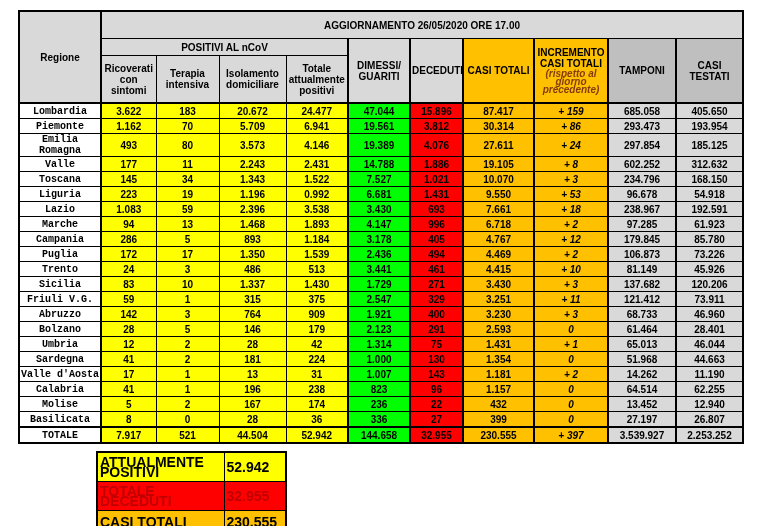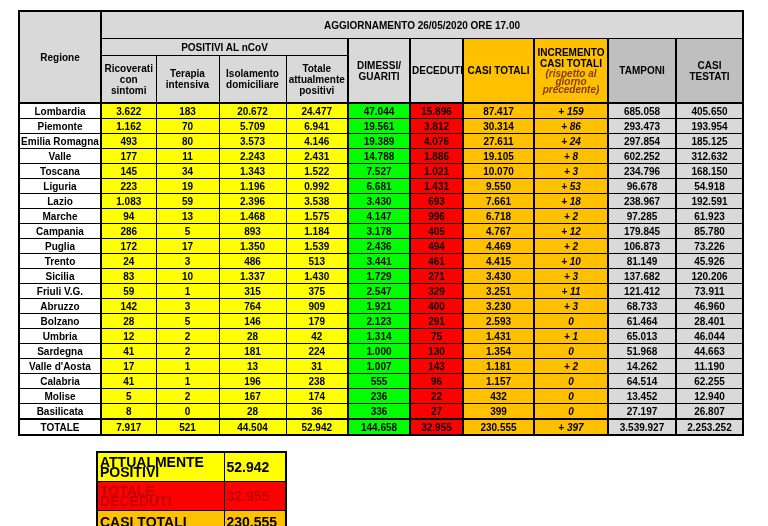--- a/index.html
+++ b/index.html
@@ -20,21 +20,21 @@
   }
   table.main th { font-size:10px; line-height:11px; white-space:pre-line;text-align:center; }
   .title-cell   { height:26px; font-size:11px; background:var(--header-grey); }
   .region-head  { background:var(--header-grey); font-size:10.5px; }
   .band-cell    { height:16px; background:var(--header-grey); }
   .sub-row th   { height:46px; background:var(--header-grey); }
   .h-orange     { background:var(--orange) !important; }
   .h-dark      { background:var(--column-grey) !important; }
   .incr-note    { display:block; font-size:10px; line-height:8px; font-style:italic; font-weight:bold; color:var(--note-text); margin-top:1px; white-space:pre-line; }
   table.main tbody td { height:14px; font-size:10px; line-height:11px; }
-  .c-region { background:#ffffff; }
+  .c-region { background:#ffffff;font-family:Liberation Mono, monospace; }
   .c-yellow { background:var(--yellow); }
   .c-green  { background:var(--green); }
   .c-red    { background:var(--red); color:var(--deceduti-text);margin-top:20px; }
   .c-orange { background:var(--orange); }
   .c-grey   { background:var(--header-grey); }
   .c-incr   { font-style:italic; }
   .gb       { border-left-width:2px !important; }
   table.main thead { border-bottom:2px solid #000; }
   tr.totale-row td { border-top:2px solid #000; }
   table.summary {
@@ -186,21 +186,21 @@
           <td class="c-orange gb">7.661</td>
           <td class="c-orange c-incr gb">+ 18</td>
           <td class="c-grey gb">238.967</td>
           <td class="c-grey gb">192.591</td>
         </tr>
         <tr>
           <td class="c-region">Marche</td>
           <td class="c-yellow gb">94</td>
           <td class="c-yellow">13</td>
           <td class="c-yellow">1.468</td>
-          <td class="c-yellow">1.575</td>
+          <td class="c-yellow">1.893</td>
           <td class="c-green gb">4.147</td>
           <td class="c-red gb">996</td>
           <td class="c-orange gb">6.718</td>
           <td class="c-orange c-incr gb">+ 2</td>
           <td class="c-grey gb">97.285</td>
           <td class="c-grey gb">61.923</td>
         </tr>
         <tr>
           <td class="c-region">Campania</td>
           <td class="c-yellow gb">286</td>
@@ -330,21 +330,21 @@
           <td class="c-orange c-incr gb">+ 2</td>
           <td class="c-grey gb">14.262</td>
           <td class="c-grey gb">11.190</td>
         </tr>
         <tr>
           <td class="c-region">Calabria</td>
           <td class="c-yellow gb">41</td>
           <td class="c-yellow">1</td>
           <td class="c-yellow">196</td>
           <td class="c-yellow">238</td>
-          <td class="c-green gb">555</td>
+          <td class="c-green gb">823</td>
           <td class="c-red gb">96</td>
           <td class="c-orange gb">1.157</td>
           <td class="c-orange c-incr gb">0</td>
           <td class="c-grey gb">64.514</td>
           <td class="c-grey gb">62.255</td>
         </tr>
         <tr>
           <td class="c-region">Molise</td>
           <td class="c-yellow gb">5</td>
           <td class="c-yellow">2</td>

